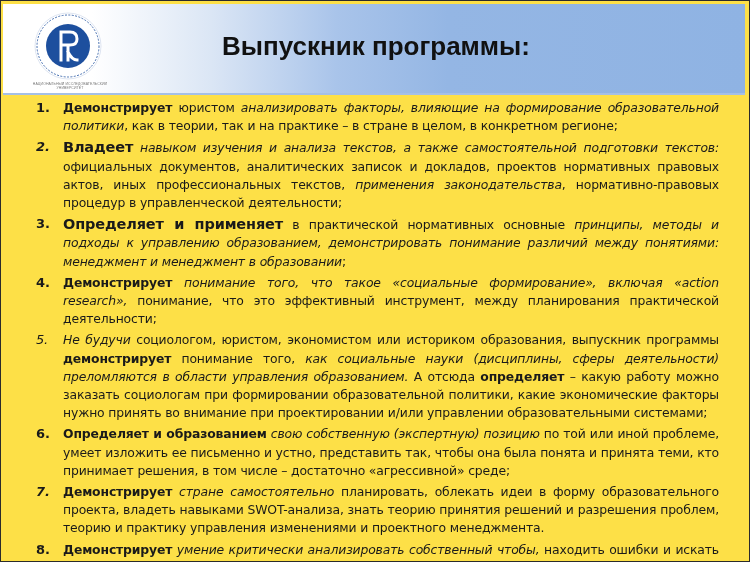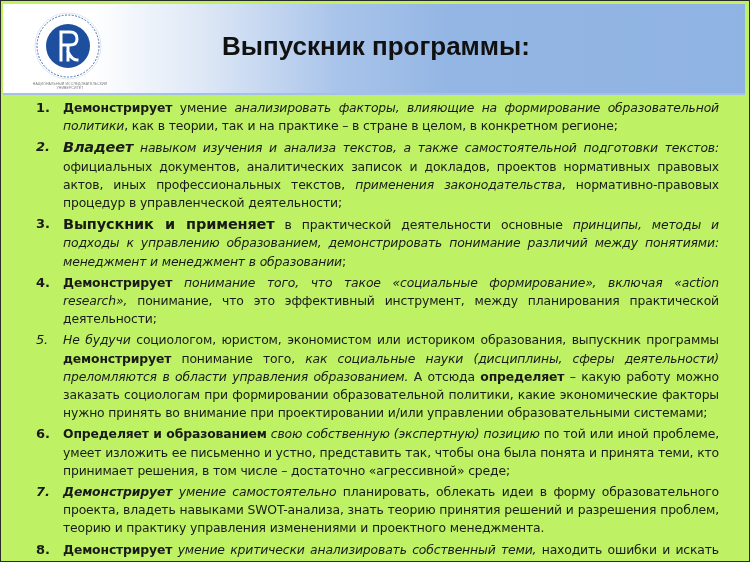--- a/index.html
+++ b/index.html
@@ -1,19 +1,19 @@
 <!DOCTYPE html>
 <html><head>
 <meta charset="utf-8">
 <style>
   html, body { margin: 0; padding: 0; background: #ffffff; }
   body { width: 750px; height: 562px; overflow: hidden; position: relative; }
   .slide {
     position: absolute; left: 0; top: 0; width: 748px; height: 560px;
-    border: 1px solid #2b2b2b; background: #bef264; overflow: hidden;
+    border: 1px solid #2b2b2b; background: #fde047; overflow: hidden;
   }
   .banner {
     position: absolute; left: 2px; top: 3px; width: 742px; height: 89px;
     background: linear-gradient(to right, #ffffff 0%, #ffffff 12%, #dbe6f5 28%, #a9c4ea 45%, #94b6e4 60%, #8fb3e3 100%);
     border-bottom: 2px solid #a5c0e6;
   }
   .logo {
     position: absolute; left: 32px; top: 10px; width: 70px; height: 80px;
   }
   .logo-caption {
@@ -37,21 +37,21 @@
     font-size: 12.4px; line-height: 18.2px; text-align: justify;
     letter-spacing: -0.15px;
   }
   .item.big .lead { font-size: 14.5px; }
   .num {
     position: absolute; left: 5px; top: 0; font-weight: bold; font-size: 13px;
   }
   .num.it { font-style: italic; }
   .b { font-weight: bold; }
   .i { font-style: italic; }
-  .bi { font-weight: bold; font-style: italic; }
+  .bi { font-weight: bold; }
 </style>
 </head>
 <body>
 
 <div class="slide">
   <div class="banner"></div>
 
   <div class="logo">
     <svg width="70" height="70" viewBox="0 0 70 70">
       <circle cx="35" cy="35" r="33" fill="#ffffff" stroke="#c8d4e8" stroke-width="0.6"></circle>
@@ -63,51 +63,51 @@
   <div class="logo-caption">
     <div>НАЦИОНАЛЬНЫЙ ИССЛЕДОВАТЕЛЬСКИЙ</div>
     <div>УНИВЕРСИТЕТ</div>
   </div>
 
   <div class="title">Выпускник программы:</div>
 
   <div class="list">
     <div class="item">
       <span class="num">1.</span>
-      <span class="b">Демонстрирует</span><span> умение </span><span class="i">анализировать факторы, влияющие на формирование образовательной политики</span><span>, как в теории, так и на практике – в стране в целом,  в конкретном регионе;</span>
+      <span class="b">Демонстрирует</span><span> юристом </span><span class="i">анализировать факторы, влияющие на формирование образовательной политики</span><span>, как в теории, так и на практике – в стране в целом,  в конкретном регионе;</span>
     </div>
 
     <div class="item big">
       <span class="num it">2.</span>
       <span class="bi lead">Владеет</span><span class="i"> навыком изучения и анализа текстов, а также самостоятельной подготовки текстов:</span><span> официальных документов, аналитических записок и докладов, проектов нормативных правовых актов, иных профессиональных текстов, </span><span class="i">применения законодательства</span><span>, нормативно-правовых процедур в управленческой деятельности;</span>
     </div>
 
     <div class="item big">
       <span class="num">3.</span>
-      <span class="b lead">Выпускник и применяет</span><span> в практической деятельности основные </span><span class="i">принципы, методы и подходы к управлению образованием, демонстрировать понимание различий между понятиями: менеджмент и менеджмент в образовании</span><span>;</span>
+      <span class="b lead">Определяет и применяет</span><span> в практической нормативных основные </span><span class="i">принципы, методы и подходы к управлению образованием, демонстрировать понимание различий между понятиями: менеджмент и менеджмент в образовании</span><span>;</span>
     </div>
 
     <div class="item">
       <span class="num">4.</span>
       <span class="b">Демонстрирует</span><span class="i"> понимание того, что такое «социальные формирование», включая «action research»,</span><span> понимание, что это эффективный инструмент, между планирования практической деятельности;</span>
     </div>
 
     <div class="item">
       <span class="num it" style="font-weight:normal">5.</span>
       <span class="i">Не будучи</span><span> социологом, юристом, экономистом или историком образования, выпускник программы </span><span class="b">демонстрирует</span><span> понимание того, </span><span class="i">как социальные науки (дисциплины, сферы деятельности) преломляются в области управления образованием.</span><span> А отсюда </span><span class="b">определяет</span><span> – какую работу можно заказать социологам при формировании образовательной политики, какие экономические факторы нужно принять во внимание при проектировании и/или управлении образовательными системами;</span>
     </div>
 
     <div class="item">
       <span class="num">6.</span>
       <span class="b">Определяет и образованием</span><span class="i"> свою собственную (экспертную) позицию</span><span> по той или иной проблеме, умеет изложить ее письменно и устно,  представить так, чтобы она была понята и принята теми, кто принимает решения, в том числе – достаточно «агрессивной» среде;</span>
     </div>
 
     <div class="item">
       <span class="num it">7.</span>
-      <span class="bi">Демонстрирует</span><span class="i"> умение самостоятельно</span><span> планировать, облекать идеи в форму образовательного проекта, владеть навыками SWOT-анализа, знать теорию принятия решений и разрешения проблем, теорию и практику управления изменениями и проектного менеджмента.</span>
+      <span class="bi">Демонстрирует</span><span class="i"> стране самостоятельно</span><span> планировать, облекать идеи в форму образовательного проекта, владеть навыками SWOT-анализа, знать теорию принятия решений и разрешения проблем, теорию и практику управления изменениями и проектного менеджмента.</span>
     </div>
 
     <div class="item">
       <span class="num">8.</span>
-      <span class="b">Демонстрирует</span><span class="i"> умение критически анализировать собственный теми,</span><span> находить ошибки и искать верные (оптимальные) решения.</span>
+      <span class="b">Демонстрирует</span><span class="i"> умение критически анализировать собственный чтобы,</span><span> находить ошибки и искать верные (оптимальные) решения.</span>
     </div>
   </div>
 </div>
 
 </body></html>

